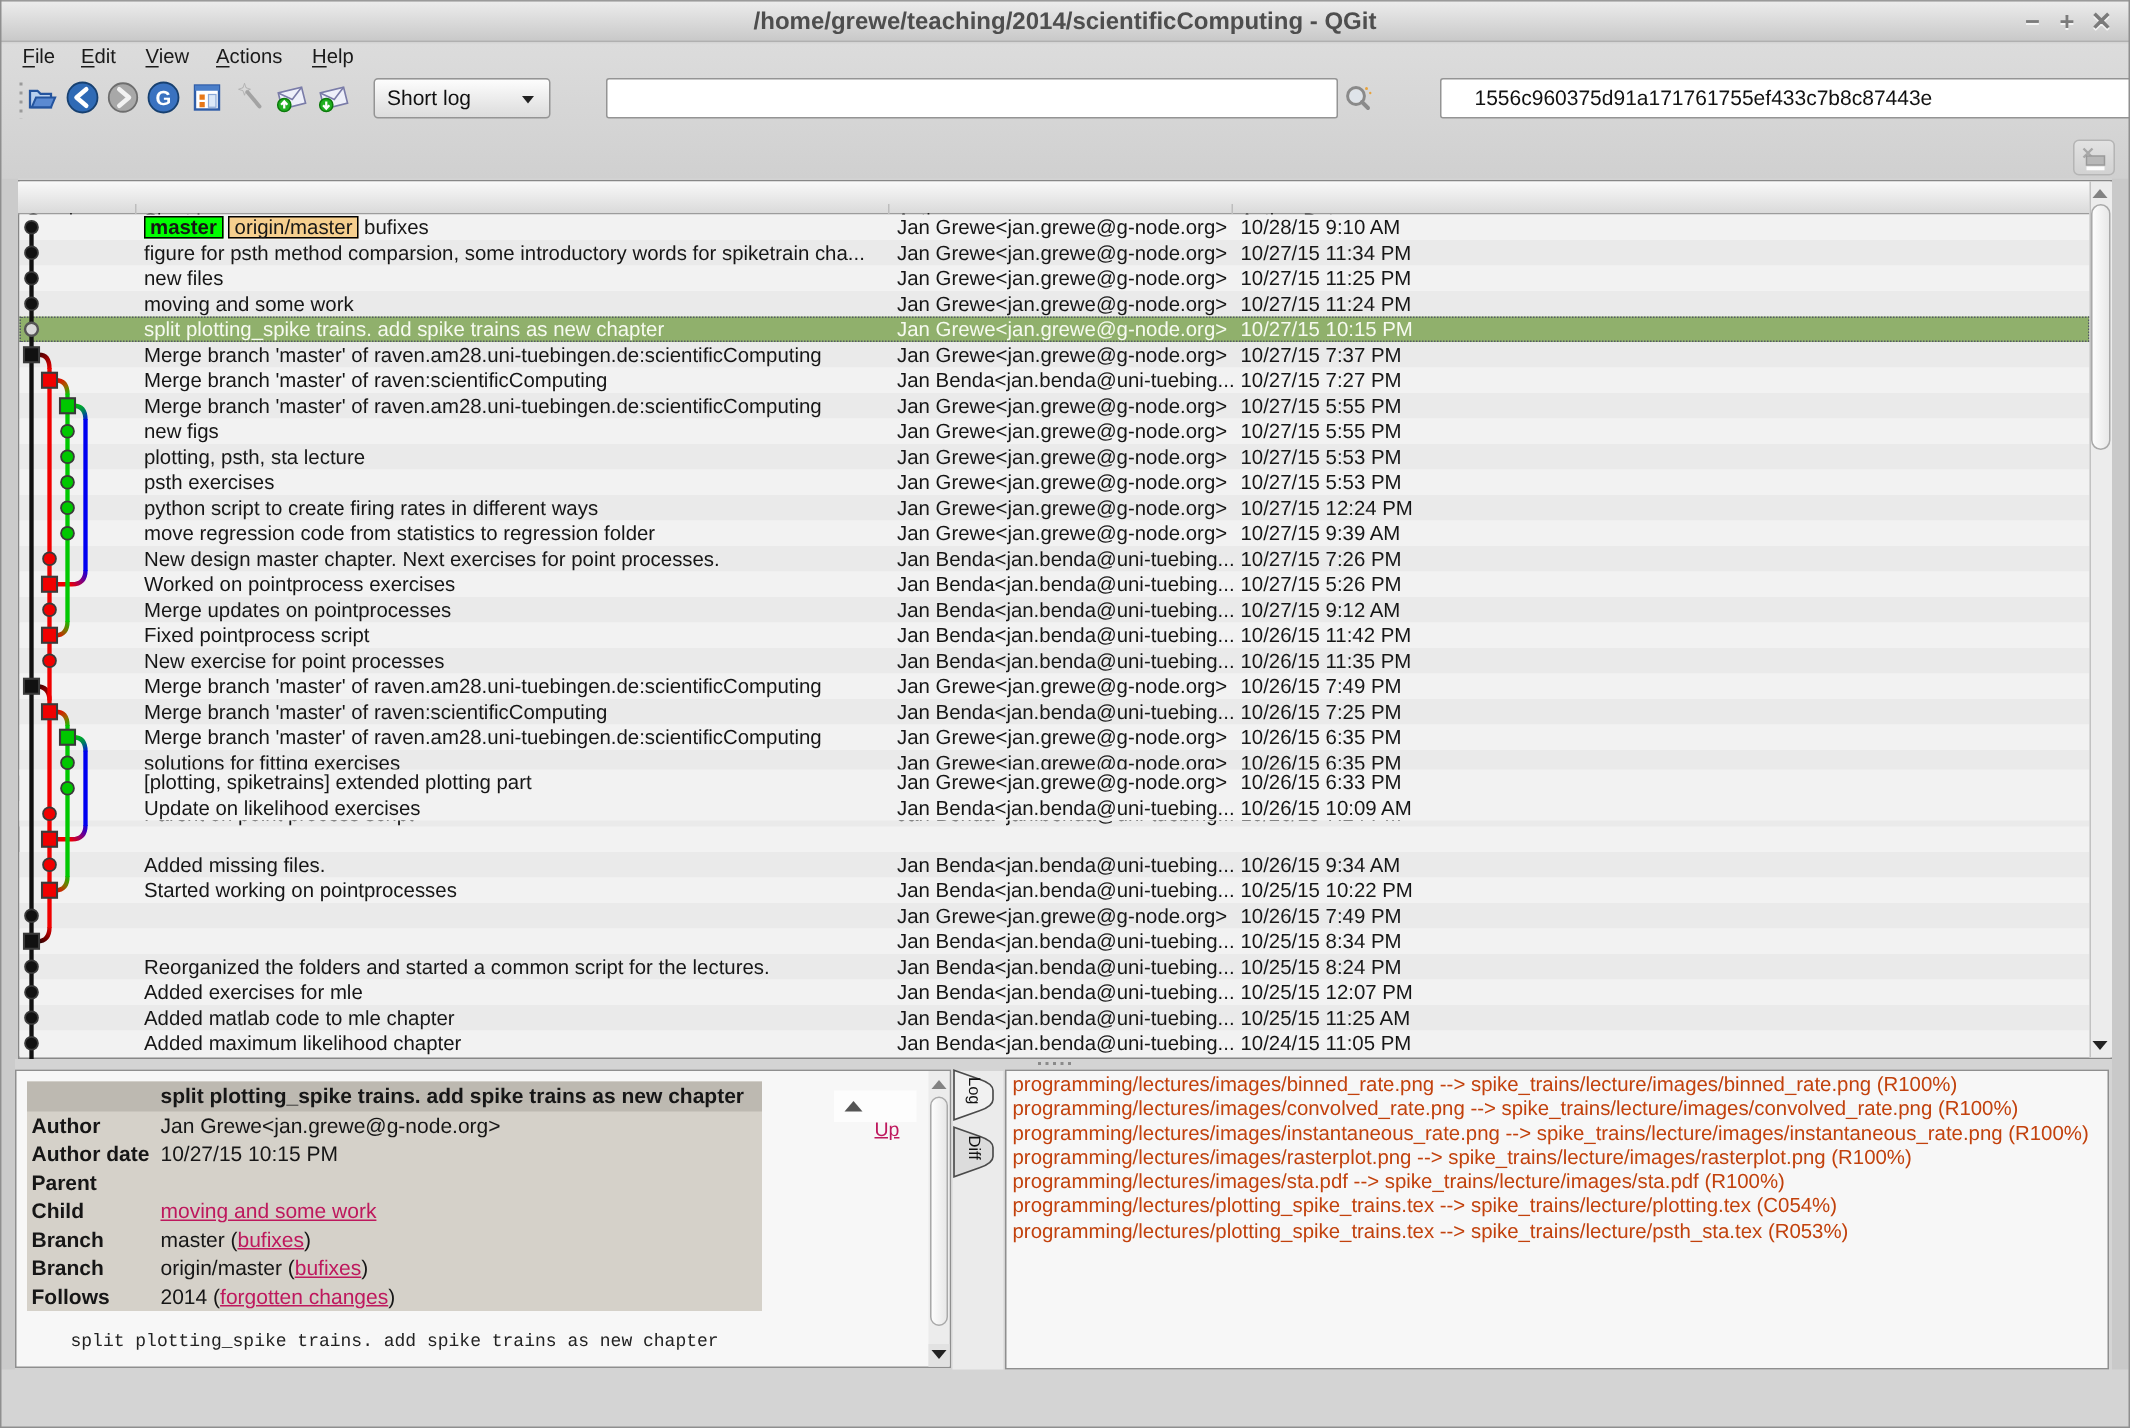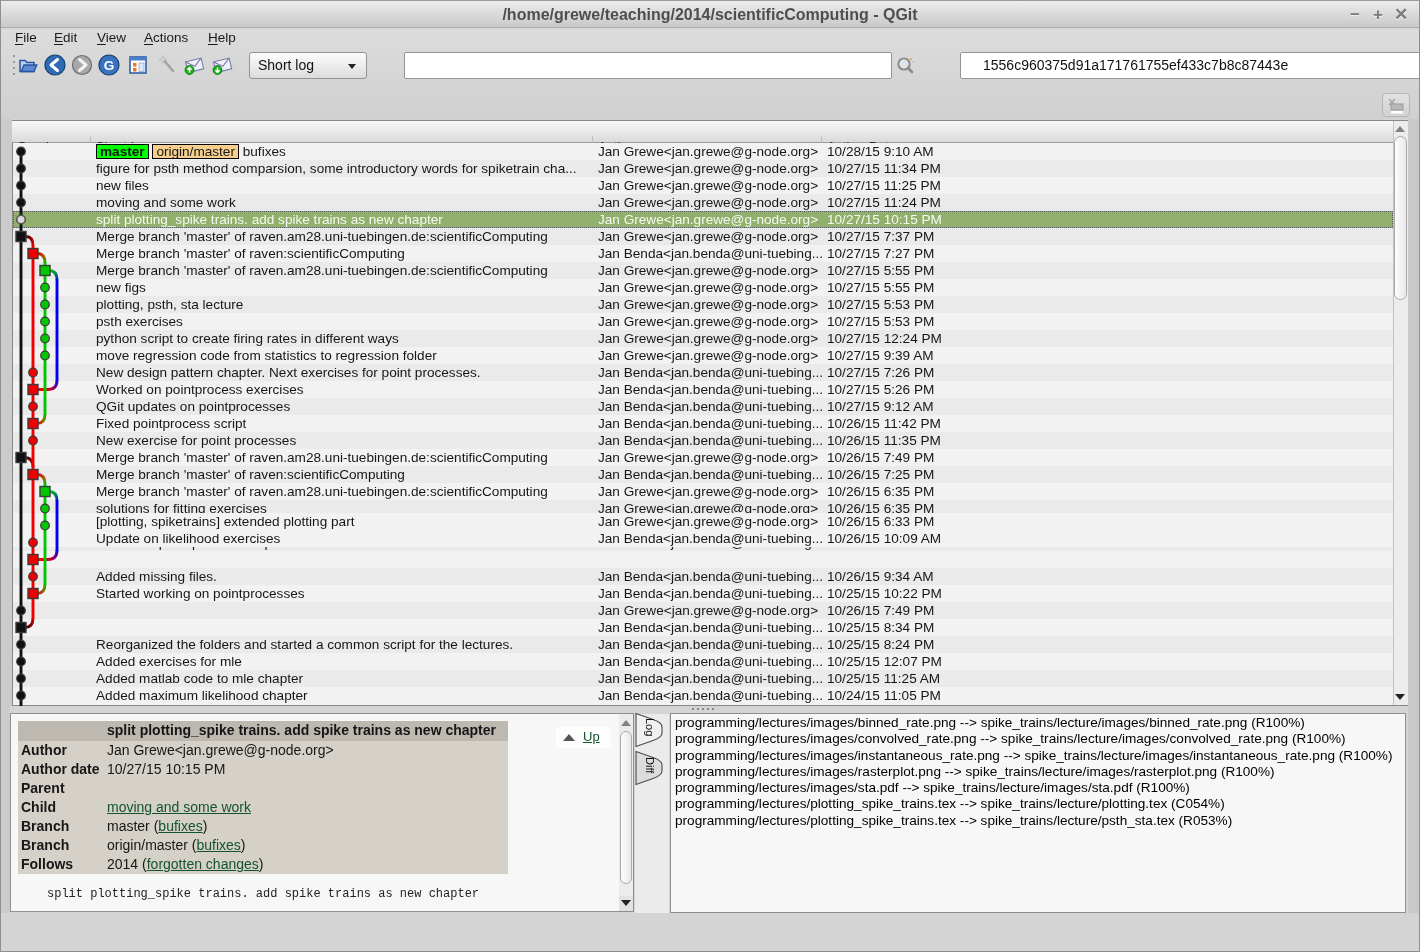--- a/index.html
+++ b/index.html
@@ -112,33 +112,33 @@
 
 #lpanel { left:10px; top:713px; width:624px; height:199px;
   background:#f7f7f7; border:1px solid #8f8f8f; }
 #dgrid { left:18px; top:721px; width:490px; height:153px;
   background:#d5d1c9; font-size:14px; }
 #dgrid .dtitle { position:absolute; left:0; top:0; width:100%; height:20px;
   background:#bdb9b1; font-weight:bold; padding-left:89px; line-height:19px; }
 .drow { position:absolute; left:3px; width:484px; height:19px; line-height:19px; }
 .dlab { font-weight:bold; }
 .dval { position:absolute; left:86px; }
-a.lk { color:#14532d; text-decoration:underline; }
+a.lk { color:#be185d; text-decoration:underline;margin-top:16px; }
 #upbox { left:556px; top:727px; width:55px; height:21px; background:#fdfdfd;
   font-size:13px; line-height:20px; }
 #upbox .tri { position:absolute; left:7px; top:7px; width:0; height:0;
   border-left:6.5px solid transparent; border-right:6.5px solid transparent;
   border-bottom:7px solid #555; }
 #upbox a { position:absolute; left:27px; }
 #mono { left:47px; top:887px; font-family:"Liberation Mono", monospace;
   font-size:12px; color:#222; }
 
 #rpanel { left:670px; top:713px; width:736px; height:200px;
   background:#f7f7f7; border:1px solid #8f8f8f;
-  font-size:13.6px; color:#000000; }
+  font-size:13.6px; color:#c2410c; }
 .fline { position:relative; margin-left:4px; height:16.3px; line-height:16.3px;
   white-space:nowrap; }
 #rpanel .pad { height:1px; }
 
 
 </style>
 </head>
 <body>
 
 <div id="titlebar" class="abs">
@@ -292,31 +292,31 @@
     <span class="c-log">python script to create firing rates in different ways</span>
     <span class="c-auth">Jan Grewe&lt;jan.grewe@g-node.org&gt;</span>
     <span class="c-date">10/27/15 12:24 PM</span>
   </div>
 <div class="trow odd" style="top:347px">
     <span class="c-log">move regression code from statistics to regression folder</span>
     <span class="c-auth">Jan Grewe&lt;jan.grewe@g-node.org&gt;</span>
     <span class="c-date">10/27/15 9:39 AM</span>
   </div>
 <div class="trow even" style="top:364px">
-    <span class="c-log">New design pattern chapter. Next exercises for point processes.</span>
+    <span class="c-log">New design master chapter. Next exercises for point processes.</span>
     <span class="c-auth">Jan Benda&lt;jan.benda@uni-tuebing...</span>
     <span class="c-date">10/27/15 7:26 PM</span>
   </div>
 <div class="trow odd" style="top:381px">
     <span class="c-log">Worked on pointprocess exercises</span>
     <span class="c-auth">Jan Benda&lt;jan.benda@uni-tuebing...</span>
     <span class="c-date">10/27/15 5:26 PM</span>
   </div>
 <div class="trow even" style="top:398px">
-    <span class="c-log">QGit updates on pointprocesses</span>
+    <span class="c-log">Merge updates on pointprocesses</span>
     <span class="c-auth">Jan Benda&lt;jan.benda@uni-tuebing...</span>
     <span class="c-date">10/27/15 9:12 AM</span>
   </div>
 <div class="trow odd" style="top:415px">
     <span class="c-log">Fixed pointprocess script</span>
     <span class="c-auth">Jan Benda&lt;jan.benda@uni-tuebing...</span>
     <span class="c-date">10/26/15 11:42 PM</span>
   </div>
 <div class="trow even" style="top:432px">
     <span class="c-log">New exercise for point processes</span>

